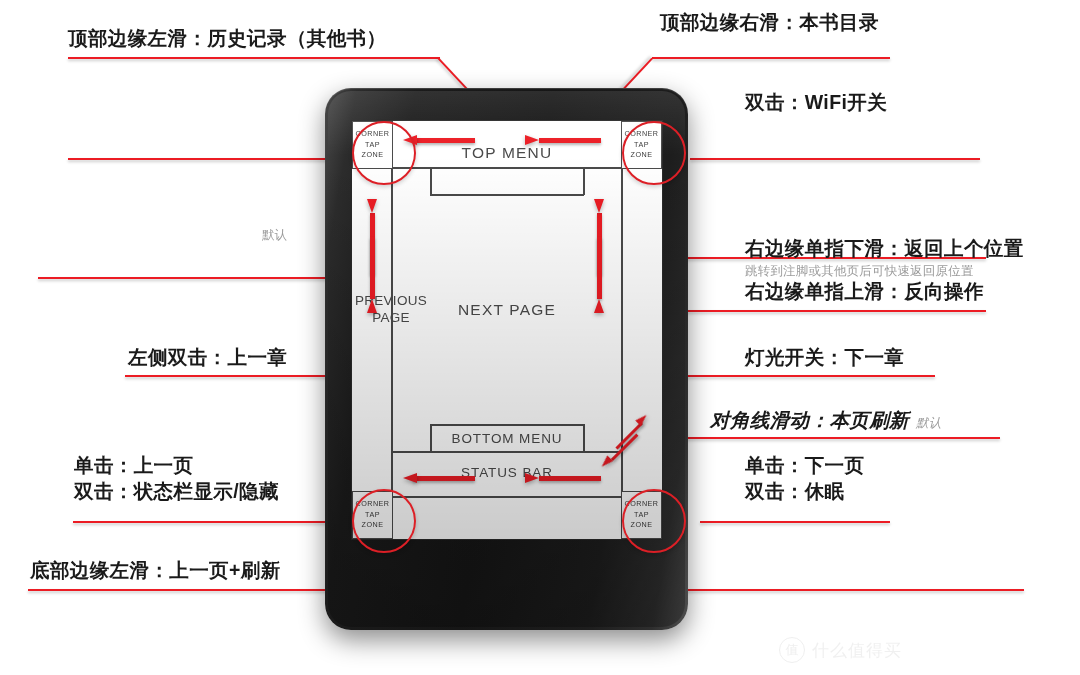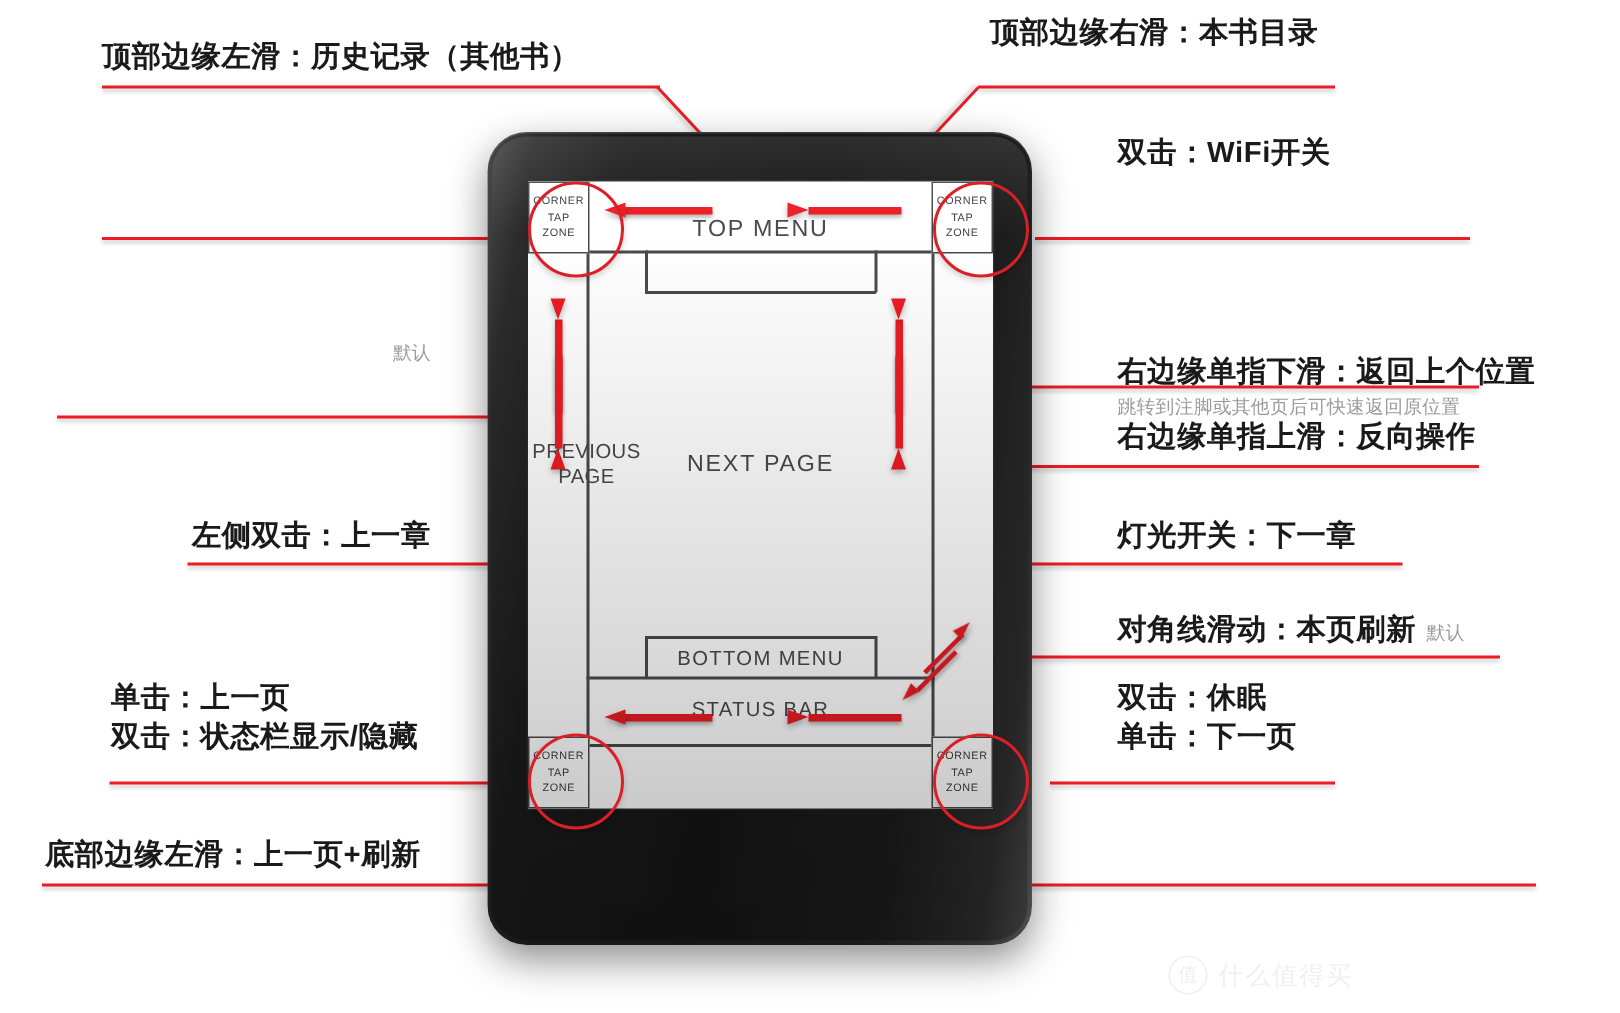--- a/index.html
+++ b/index.html
@@ -250,27 +250,27 @@
   </div>
 
   <div class="anno" style="left:745px;top:279px;">
     <span class="ln">右边缘单指上滑：反向操作</span>
   </div>
 
   <div class="anno" style="left:745px;top:345px;">
     <span class="ln">灯光开关：下一章</span>
   </div>
 
-  <div class="anno" style="left:745px;top:408px;">
+  <div class="anno" style="left:710px;top:408px;font-style:italic;">
     <span class="ln"><span>对角线滑动：本页刷新</span><span class="inline-dft">默认</span></span>
   </div>
 
   <div class="anno" style="left:745px;top:453px;">
+    <span class="ln">单击：下一页</span>
     <span class="ln">双击：休眠</span>
-    <span class="ln">单击：下一页</span>
   </div>
 
 
   <div id="logo">
     <div class="mark">值</div>
     <div class="txt">什么值得买</div>
   </div>
 
 </div>
 

